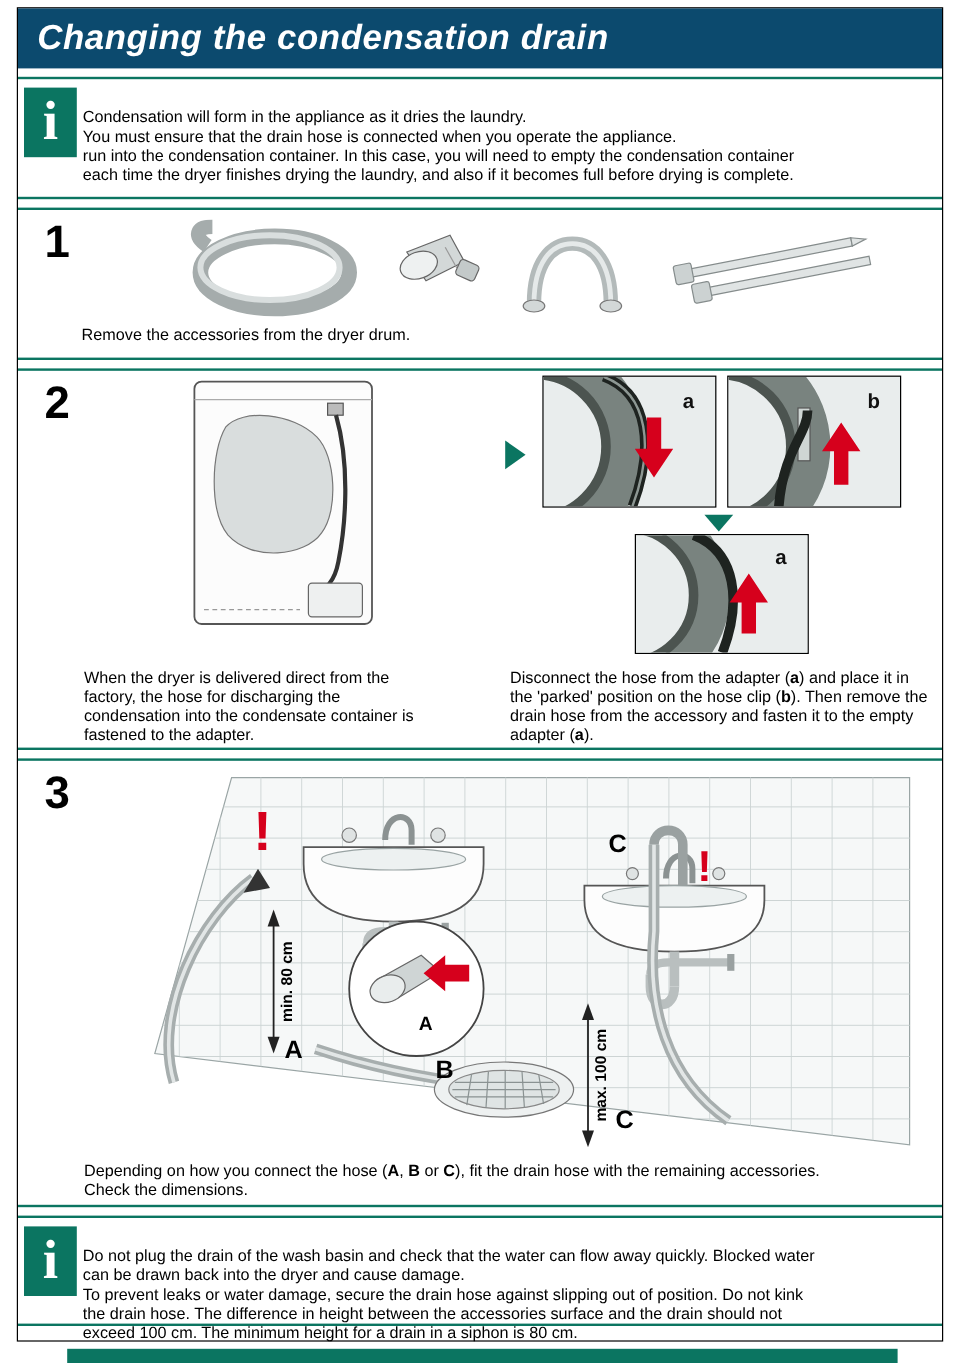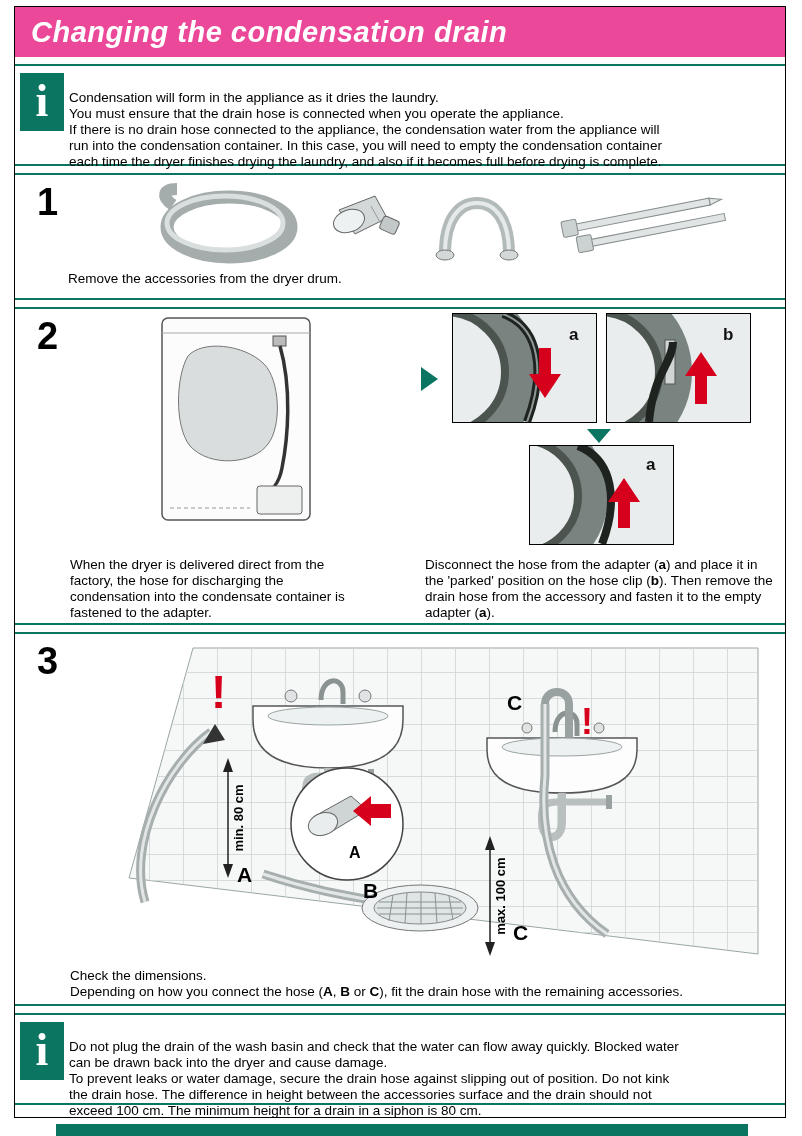--- a/index.html
+++ b/index.html
@@ -1,19 +1,19 @@
 <!DOCTYPE html>
 <html><head>
 <meta charset="utf-8">
 <style>
   html,body{margin:0;padding:0;background:#fff;}
   body{font-family:"Liberation Sans",sans-serif;color:#000;}
   .page{position:relative;width:802px;height:1136px;background:#fff;overflow:hidden;}
   .frame{position:absolute;left:14px;top:6px;width:772px;height:1112px;border:1px solid #000;box-sizing:border-box;background:#fff;}
-  .banner{height:50px;background:#ec4899;color:#fff;display:flex;align-items:center;padding-left:16px;}
+  .banner{height:50px;background:#0c4a6e;color:#fff;display:flex;align-items:center;padding-left:16px;}
   .banner span{font-size:29px;font-weight:bold;font-style:italic;letter-spacing:.5px;}
   section.box{position:relative;border-top:2px solid #0B7561;border-bottom:2px solid #0B7561;margin-top:7px;box-sizing:border-box;}
   .s-info{height:102px;}
   .s1{height:127px;}
   .s2{height:318px;}
   .s3{height:374px;}
   .s-info2{height:92px;}
   .i-icon{position:absolute;left:5px;top:7px;width:44px;height:58px;background:#0B7561;color:#fff;
           font-family:"Liberation Serif",serif;font-weight:bold;font-size:46px;text-align:center;line-height:56px;}
   .info-text{margin-left:54px;padding-top:24px;}
@@ -46,21 +46,20 @@
       <span>Changing the condensation drain</span>
     </div>
 
     <section class="box s-info">
       <div class="i-icon">
         <span>i</span>
       </div>
       <div class="info-text">
         <div class="ln">Condensation will form in the appliance as it dries the laundry.</div>
         <div class="ln">You must ensure that the drain hose is connected when you operate the appliance.</div>
-        <div class="ln">If there is no drain hose connected to the appliance, the condensation water from the appliance will</div>
         <div class="ln">run into the condensation container. In this case, you will need to empty the condensation container</div>
         <div class="ln">each time the dryer finishes drying the laundry, and also if it becomes full before drying is complete.</div>
       </div>
     </section>
 
     <section class="box s1">
       <div class="step-num">1</div>
       <div class="acc-row">
         <svg width="150" height="86" viewBox="0 0 150 86">
           <ellipse cx="76" cy="44" rx="62" ry="30" fill="none" stroke="#a5acac" stroke-width="13"></ellipse>
@@ -248,22 +247,22 @@
             <line x1="375" y1="202" x2="375" y2="298" stroke="#222" stroke-width="1.5"></line>
             <polygon points="375,190 370,204 380,204" fill="#222"></polygon>
             <polygon points="375,310 370,296 380,296" fill="#222"></polygon>
             <text class="dim" x="390" y="250" transform="rotate(-90 390 250)">max. 100 cm</text>
           </g>
           <text class="big-letter" x="398" y="294">C</text>
         </svg>
       </div>
 
       <div class="caption abs" style="left:55px;top:334px;width:705px">
+        <div class="ln"><span>Depending on how you connect the hose (</span><b>A</b><span>, </span><b>B</b><span> or </span><b>C</b><span>), fit the drain hose with the remaining accessories.</span></div>
         <div class="ln">Check the dimensions.</div>
-        <div class="ln"><span>Depending on how you connect the hose (</span><b>A</b><span>, </span><b>B</b><span> or </span><b>C</b><span>), fit the drain hose with the remaining accessories.</span></div>
       </div>
     </section>
 
     <section class="box s-info2">
       <div class="i-icon">
         <span>i</span>
       </div>
       <div class="info-text">
         <div class="ln">Do not plug the drain of the wash basin and check that the water can flow away quickly. Blocked water</div>
         <div class="ln">can be drawn back into the dryer and cause damage.</div>

